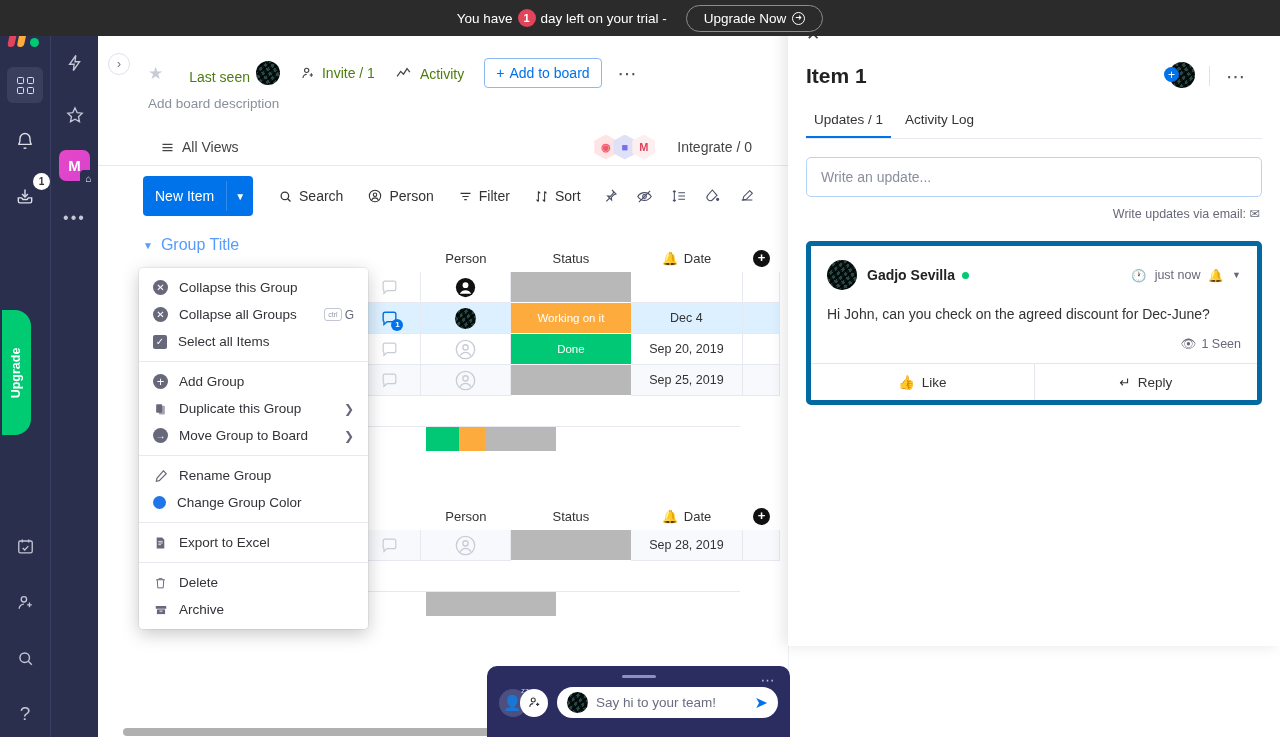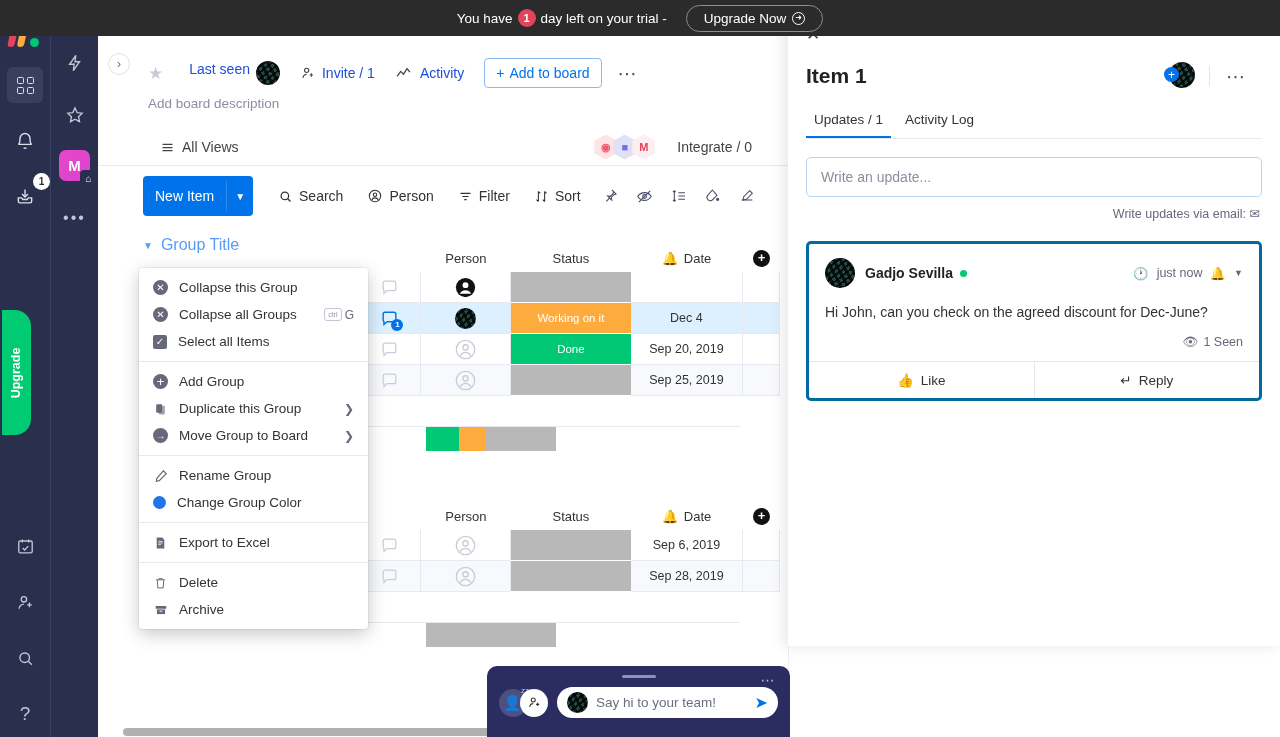--- a/index.html
+++ b/index.html
@@ -113,22 +113,22 @@
     border-radius: 50%; background: #fff; border: 1px solid #dfe2ea;
     display: flex; align-items: center; justify-content: center;
     font-size: 12px; color: #6b6f80; z-index: 16; cursor: pointer;
   }
 
   .board-head { padding: 22px 24px 0 50px; }
   .title-row { display: flex; align-items: center; gap: 12px; }
   .board-title { font-size: 26px; font-weight: bold; color: #333; letter-spacing: -.3px; }
   .star { color: #c9ccd6; font-size: 17px; cursor: pointer; }
   .hdr-item {
-    display: flex; align-items: flex-start; gap: 6px; font-size: 14px;
-    color: #1d4ed8; cursor: pointer; white-space: nowrap;
+    display: flex; align-items: flex-end; gap: 6px; font-size: 14px;
+    color: #4d7c0f; cursor: pointer; white-space: nowrap;
   }
   .add-to-board {
     border: 1px solid #8ab9f1; border-radius: 4px; padding: 6px 11px;
     color: #0073ea; font-size: 14px; display: flex; align-items: center; gap: 5px;
     cursor: pointer; background: #fff;
   }
   .kebab { color: #555; font-size: 19px; letter-spacing: 1px; cursor: pointer; padding: 0 4px; }
   .board-desc { margin-top: 8px; font-size: 13.5px; color: #8a8f9e; cursor: pointer; }
 
   .tabs-row {
@@ -261,21 +261,21 @@
   .rp-tabs { display: flex; gap: 6px; margin: 16px 18px 0 18px; border-bottom: 1px solid #e6e9ef; }
   .rp-tab { font-size: 13.5px; color: #333; padding: 6px 8px 9px; cursor: pointer; }
   .rp-tab.active { border-bottom: 2px solid #0073ea; }
   .rp-editor {
     margin: 18px 18px 0 18px; height: 40px; border: 1px solid #b6d4f5; border-radius: 5px;
     display: flex; align-items: center; padding: 0 14px; color: #8a8f9e; font-size: 14px;
     cursor: text;
   }
   .rp-email { margin: 9px 20px 0 0; text-align: right; font-size: 12.5px; color: #676879; cursor: pointer; }
   .update-card {
-    margin: 20px 18px 0 18px; border: 3px solid #0369a1; border-radius: 5px; background: #fff;
+    margin: 20px 18px 0 18px; border: 5px solid #0369a1; border-radius: 5px; background: #fff;
   }
   .uc-top { padding: 14px 16px 0 16px; display: flex; align-items: center; }
   .uc-name { font-size: 14px; font-weight: bold; color: #222; margin-left: 10px; }
   .online-dot { width: 7px; height: 7px; border-radius: 50%; background: #00ca72; margin-left: 7px; }
   .uc-meta { margin-left: auto; display: flex; align-items: center; gap: 8px; color: #676879; font-size: 12.5px; }
   .uc-body { padding: 16px 16px 0 16px; font-size: 14px; color: #333; }
   .uc-seen { padding: 14px 16px 12px; text-align: right; font-size: 12.5px; color: #676879;
     display: flex; align-items: center; justify-content: flex-end; gap: 5px; }
   .uc-actions { display: flex; border-top: 1px solid #e3e6ef; }
   .uc-act { flex: 1; text-align: center; padding: 10px 0; font-size: 13.5px; color: #333;
@@ -639,37 +639,20 @@
         <div class="th status">Status</div>
         <div class="th date">
           <span>🔔</span>
           <span>Date</span>
         </div>
         <div class="th plus">
             <span class="plus-circ">+</span>
           </div>
       </div>
       <div id="g2rows">
-          <div class="row">
-            <div class="cell c-chat">
-              <svg width="19" height="19" viewBox="0 0 24 24" fill="none" stroke="#c9ccd6" stroke-width="1.5">
-                <path d="M4 6.5A2.5 2.5 0 0 1 6.5 4h11A2.5 2.5 0 0 1 20 6.5v7A2.5 2.5 0 0 1 17.5 16H9l-4 3.5v-3.6A2.5 2.5 0 0 1 4 13.5z"></path>
-              </svg>
-            </div>
-            <div class="cell c-person">
-              <svg width="21" height="21" viewBox="0 0 24 24" fill="none" stroke="#c9ccd6" stroke-width="1.5">
-                <circle cx="12" cy="12" r="10.5"></circle>
-                <circle cx="12" cy="9.6" r="3"></circle>
-                <path d="M6 19c1.3-2.5 3.6-3.7 6-3.7s4.7 1.2 6 3.7"></path>
-              </svg>
-            </div>
-            <div class="cell c-status" style="background:#b8b8b8;"></div>
-            <div class="cell c-date">Sep 6, 2019</div>
-            <div class="cell c-end"></div>
-          </div>
           <div class="row alt">
             <div class="cell c-chat">
               <svg width="19" height="19" viewBox="0 0 24 24" fill="none" stroke="#c9ccd6" stroke-width="1.5">
                 <path d="M4 6.5A2.5 2.5 0 0 1 6.5 4h11A2.5 2.5 0 0 1 20 6.5v7A2.5 2.5 0 0 1 17.5 16H9l-4 3.5v-3.6A2.5 2.5 0 0 1 4 13.5z"></path>
               </svg>
             </div>
             <div class="cell c-person">
               <svg width="21" height="21" viewBox="0 0 24 24" fill="none" stroke="#c9ccd6" stroke-width="1.5">
                 <circle cx="12" cy="12" r="10.5"></circle>
                 <circle cx="12" cy="9.6" r="3"></circle>

